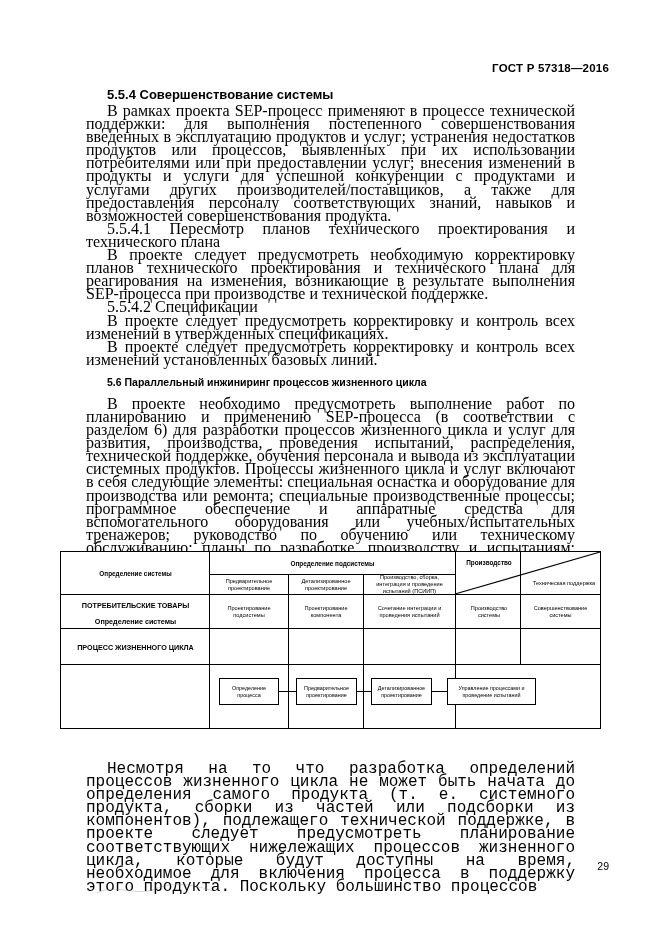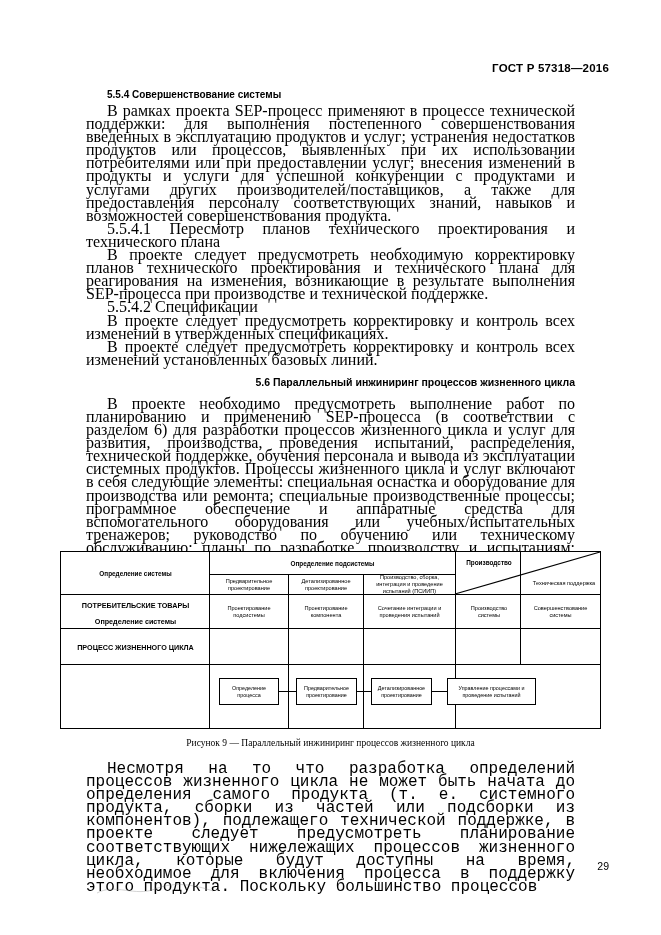--- a/index.html
+++ b/index.html
@@ -41,34 +41,33 @@
   p {
     margin: 0;
     font-size: 16px;
     line-height: 13.1px;
     text-align: justify;
     text-justify: inter-word;
   }
   p.ind { text-indent: 21px; }
   .h-bold {
     font-family: "Liberation Sans", sans-serif;
-    font-size: 10px;
+    font-size: 13px;
     font-weight: bold;
     margin: 0 0 3px 0;
     text-indent: 21px;
     line-height: 13px;
   }
   .h-bold2 {
     font-family: "Liberation Sans", sans-serif;
     font-size: 10.5px;
     font-weight: bold;
     margin: 10px 0 8px 0;
     text-indent: 21px;
     line-height: 13px;
-    text-align: right;
   }
   .figwrap {
     position: absolute;
     left: 60px;
     top: 551px;
     width: 558px;
   }
   .figcaption {
     position: absolute;
     left: 86px;
@@ -210,21 +209,20 @@
       <div class="box" style="left:235px; top:126px; width:61px; height:27px;">Предварительное проектирование</div>
       <div class="box" style="left:310px; top:126px; width:61px; height:27px;">Детализированное проектирование</div>
       <div class="box" style="left:386px; top:126px; width:89px; height:27px;">Управление процессами и проведение испытаний</div>
 
       <div class="fl" style="left:218px; top:139px; width:17px; height:0.9px;"></div>
       <div class="fl" style="left:296px; top:139px; width:14px; height:0.9px;"></div>
       <div class="fl" style="left:371px; top:139px; width:15px; height:0.9px;"></div>
     </div>
   </div>
 
-  <div class="figcaption">Рисунок 9 — Параллельный инжиниринг процессов жизненного цикла</div>
 
   <div class="after-fig">
     <p class="ind">Несмотря на то что разработка определений процессов жизненного цикла не может быть начата до определения самого продукта (т. е. системного продукта, сборки из частей или подсборки из компонентов), подлежащего технической поддержке, в проекте следует предусмотреть планирование соответствующих нижележащих процессов жизненного цикла, которые будут доступны на время, необходимое для включения процесса в поддержку этого продукта. Поскольку большинство процессов</p>
   </div>
 
   <svg class="noise1" viewBox="0 0 120 16">
     <path d="M2 12 C 20 2, 40 16, 60 8 S 100 4, 118 10" stroke="#888" stroke-width="0.8" fill="none"></path>
   </svg>
 
   <div class="pagenum">29</div>

